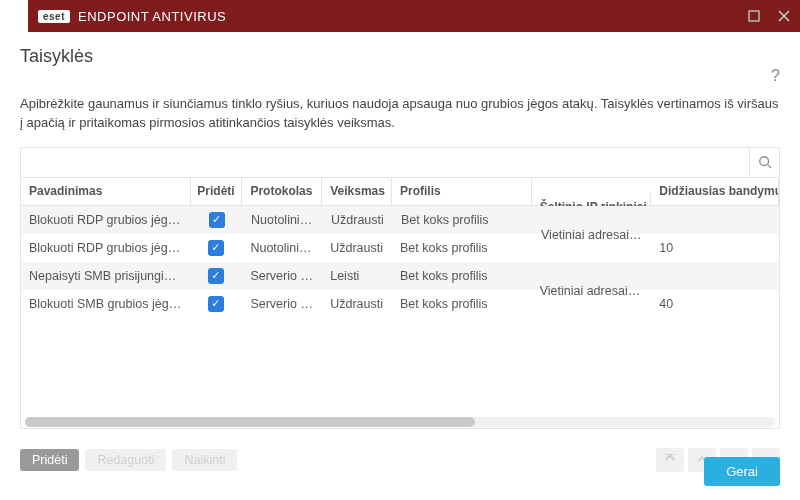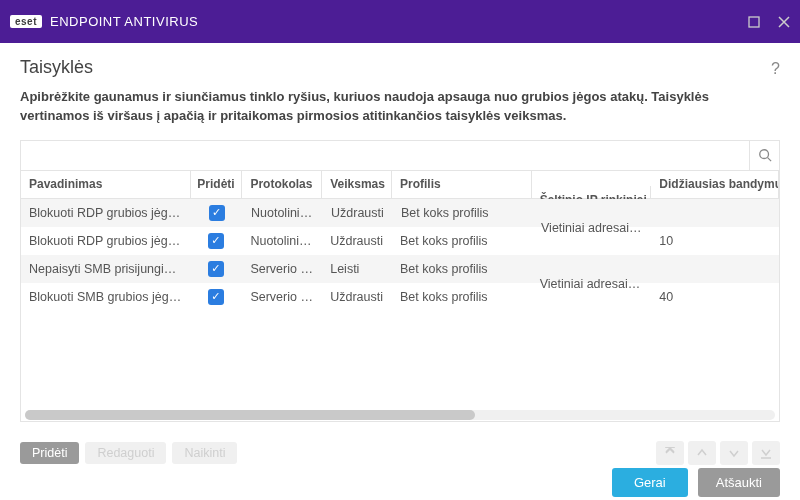--- a/index.html
+++ b/index.html
@@ -1,26 +1,26 @@
 <!DOCTYPE html>
 <html><head>
 <meta charset="utf-8">
 <style>
   * { box-sizing: border-box; margin: 0; padding: 0; }
   html, body { width: 800px; height: 500px; font-family: "Segoe UI", Arial, sans-serif; font-size: 13px; color: #333; background: #fff; overflow: hidden; }
-  .titlebar { height: 43px; background: #4c1d95; color: #fff; display: flex; align-items: center; padding: 0 10px; }
+  .titlebar { height: 32px; background: #7f1d1d; color: #fff; display: flex; align-items: center; padding: 0 10px; margin-left: 28px; }
   .brand-box { background: #fff; color: #3d3d3d; font-weight: 700; font-size: 10px; padding: 1px 5px; border-radius: 2px; letter-spacing: 0.5px; }
   .brand-txt { margin-left: 8px; font-size: 13px; letter-spacing: 0.5px; font-weight: 400; }
   .win-controls { margin-left: auto; display: flex; gap: 18px; align-items: center; }
   .win-controls span { font-size: 14px; cursor: pointer; color: #ddd; }
   .content { padding: 14px 20px 0 20px; height: calc(500px - 32px); display: flex; flex-direction: column; position: relative; }
-  .page-header { display: flex; align-items: flex-end; }
+  .page-header { display: flex; align-items: flex-start; flex-direction: column; }
   .page-title { font-size: 18px; color: #444; font-weight: 400; }
   .help-icon { margin-left: auto; color: #888; font-size: 16px; cursor: pointer; }
-  .desc { margin-top: 10px; color: #444; line-height: 1.45; font-size: 13px; font-weight: bold; }
+  .desc { margin-top: 10px; color: #444; line-height: 1.45; font-size: 13px; }
   .table-wrap { margin-top: 14px; border: 1px solid #e4e4e4; display: flex; flex-direction: column; background: #fff; position: relative; }
   .search-row { display: flex; border-bottom: 1px solid #e4e4e4; height: 30px; }
   .search-row input { flex: 1; border: none; outline: none; padding: 0 8px; font-size: 13px; background: #fff; }
   .search-row .search-btn { width: 30px; display: flex; align-items: center; justify-content: center; color: #888; cursor: pointer; border-left: 1px solid #e4e4e4; }
   .thead, .trow { display: flex; align-items: center; height: 28px; }
   .thead { background: #fff; border-bottom: 1px solid #e4e4e4; font-weight: 600; color: #555; font-size: 12px; }
   .trow { font-size: 12.5px; color: #555; }
   .trow:nth-child(odd) { background: #f5f5f5; }
   .trow:nth-child(even) { background: #fff; }
   .cell { padding: 0 8px; overflow: hidden; white-space: nowrap; text-overflow: ellipsis; border-right: 1px solid transparent; }
@@ -178,15 +178,14 @@
           <svg width="12" height="12" viewBox="0 0 12 12">
             <path d="M2 3 L6 8 L10 3" fill="none" stroke="currentColor" stroke-width="1.5"></path>
             <line x1="1" y1="11" x2="11" y2="11" stroke="currentColor" stroke-width="1.5"></line>
           </svg>
         </div>
     </div>
   </div>
 
   <div class="footer">
     <button class="btn-primary">Gerai</button>
-    <button class="btn-secondary">Atšaukti</button>
   </div>
 </div>
 
 </body></html>

